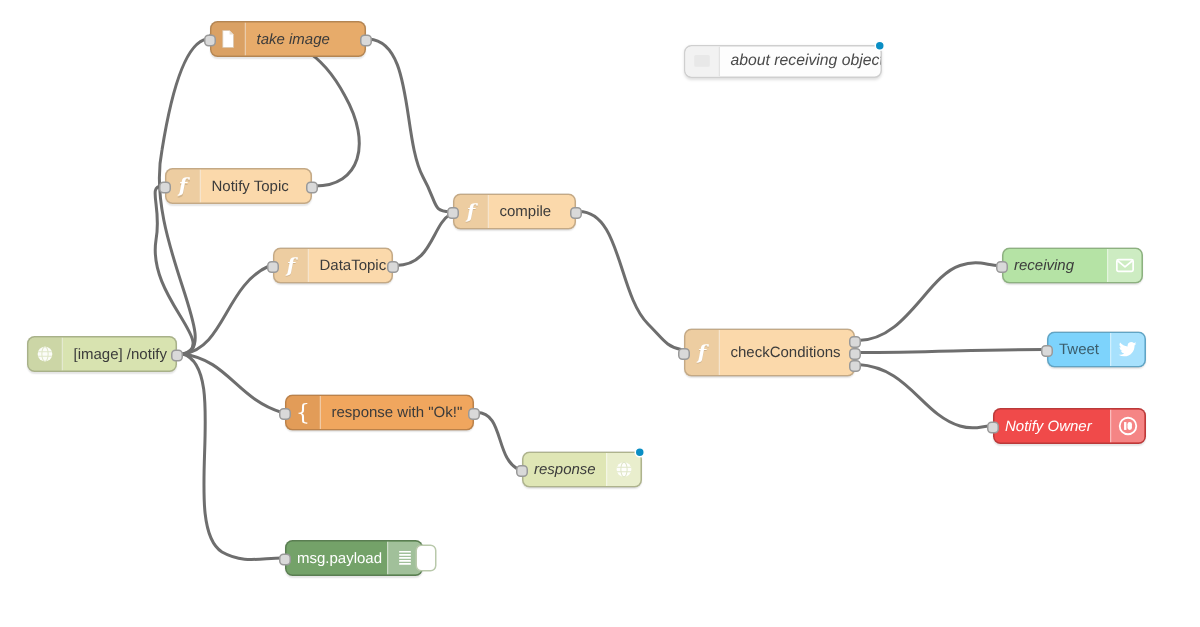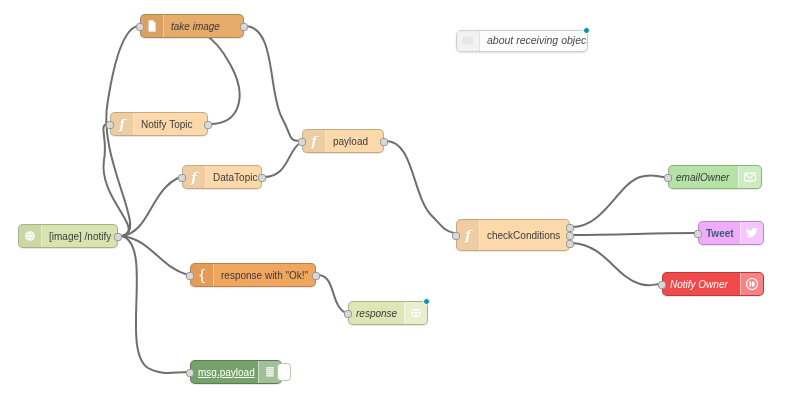--- a/index.html
+++ b/index.html
@@ -198,21 +198,21 @@
         <span class="label">DataTopic</span>
         <span class="port in" style="top: 8px;"></span>
         <span class="port out" style="top: 8px;"></span>
       </div>
       <div class="node" style="left: 302px; top: 129px; width: 82px; height: 24px; background: rgb(251, 217, 171);">
         <span class="icon-box">
           <span style="display: flex; align-items: center; justify-content: center; line-height: 1;">
             <span class="glyph-f">f</span>
           </span>
         </span>
-        <span class="label">payload</span>
+        <span class="label">compile</span>
         <span class="port in" style="top: 8px;"></span>
         <span class="port out" style="top: 8px;"></span>
       </div>
       <div class="node" style="left: 18px; top: 224px; width: 100px; height: 24px; background: rgb(216, 227, 176);">
         <span class="icon-box">
           <span style="display: flex; align-items: center; justify-content: center; line-height: 1;">
             <svg class="glyph-svg" width="14" height="14" viewBox="0 0 16 16">
               <circle cx="8" cy="8" r="5.6" fill="#ffffff" opacity="0.92"></circle>
               <ellipse cx="8" cy="8" rx="2.4" ry="5.6" fill="none" stroke="#dfe6c8" stroke-width="0.8"></ellipse>
               <path d="M2.6 6.3h10.8M2.6 9.7h10.8" stroke="#dfe6c8" stroke-width="0.8" fill="none"></path>
@@ -240,21 +240,21 @@
               <circle cx="8" cy="8" r="5.6" fill="#ffffff" opacity="0.92"></circle>
               <ellipse cx="8" cy="8" rx="2.4" ry="5.6" fill="none" stroke="#dfe6c8" stroke-width="0.8"></ellipse>
               <path d="M2.6 6.3h10.8M2.6 9.7h10.8" stroke="#dfe6c8" stroke-width="0.8" fill="none"></path>
             </svg>
           </span>
         </span>
         <span class="port in" style="top: 8px;"></span>
         <span class="status-dot"></span>
       </div>
       <div class="node" style="left: 190px; top: 360px; width: 92px; height: 24px; background: rgb(116, 162, 105);">
-        <span class="label" style="color: rgb(255, 255, 255); text-decoration: underline;">msg.payload</span>
+        <span class="label" style="color: rgb(255, 255, 255);">msg.payload</span>
         <span class="icon-box right">
           <span style="display: flex; align-items: center; justify-content: center; line-height: 1;">
             <svg class="glyph-svg" width="14" height="14" viewBox="0 0 16 16">
               <rect x="3.5" y="2.6" width="9" height="1.3" rx="0.4" fill="#ffffff"></rect>
               <rect x="3.5" y="4.9" width="9" height="1.3" rx="0.4" fill="#ffffff"></rect>
               <rect x="3.5" y="7.199999999999999" width="9" height="1.3" rx="0.4" fill="#ffffff"></rect>
               <rect x="3.5" y="9.5" width="9" height="1.3" rx="0.4" fill="#ffffff"></rect>
               <rect x="3.5" y="11.799999999999999" width="9" height="1.3" rx="0.4" fill="#ffffff"></rect>
             </svg>
           </span>
@@ -268,32 +268,32 @@
             <span class="glyph-f">f</span>
           </span>
         </span>
         <span class="label">checkConditions</span>
         <span class="port in" style="top: 12px;"></span>
         <span class="port out" style="top: 4px;"></span>
         <span class="port out" style="top: 12px;"></span>
         <span class="port out" style="top: 20px;"></span>
       </div>
       <div class="node" style="left: 668px; top: 165px; width: 94px; height: 24px; background: rgb(181, 227, 165);">
-        <span class="label italic">emailOwner</span>
+        <span class="label italic">receiving</span>
         <span class="icon-box right">
           <span style="display: flex; align-items: center; justify-content: center; line-height: 1;">
             <svg class="glyph-svg" width="14" height="14" viewBox="0 0 16 16">
               <rect x="1.8" y="3.6" width="12.4" height="8.8" rx="1.2" fill="none" stroke="#ffffff" stroke-width="1.3"></rect>
               <path d="M2.4 4.4 L8 9.1 L13.6 4.4" fill="none" stroke="#ffffff" stroke-width="1.3" stroke-linecap="round" stroke-linejoin="round"></path>
             </svg>
           </span>
         </span>
         <span class="port in" style="top: 8px;"></span>
       </div>
-      <div class="node" style="left: 698px; top: 221px; width: 66px; height: 24px; background: #f0abfc; font-weight: bold;">
+      <div class="node" style="left: 698px; top: 221px; width: 66px; height: 24px; background: #7dd3fc;">
         <span class="label" style="color: rgb(59, 93, 107);">Tweet</span>
         <span class="icon-box right">
           <span style="display: flex; align-items: center; justify-content: center; line-height: 1;">
             <svg class="glyph-svg" width="14" height="14" viewBox="0 0 16 16">
               <path d="M14.6 3.5c-.5.25-1.05.4-1.6.48a2.8 2.8 0 0 0 1.23-1.53 5.6 5.6 0 0 1-1.77.67 2.78 2.78 0 0 0-4.8 1.9c0 .22.02.43.07.63A7.9 7.9 0 0 1 1.98 2.7a2.78 2.78 0 0 0 .86 3.7 2.75 2.75 0 0 1-1.26-.34v.03a2.78 2.78 0 0 0 2.23 2.72 2.8 2.8 0 0 1-1.25.05 2.79 2.79 0 0 0 2.6 1.93A5.6 5.6 0 0 1 .8 11.93a7.87 7.87 0 0 0 4.26 1.25c5.12 0 7.92-4.24 7.92-7.92l-.01-.36c.55-.4 1.02-.88 1.4-1.44z" fill="#ffffff"></path>
             </svg>
           </span>
         </span>
         <span class="port in" style="top: 8px;"></span>
       </div>

